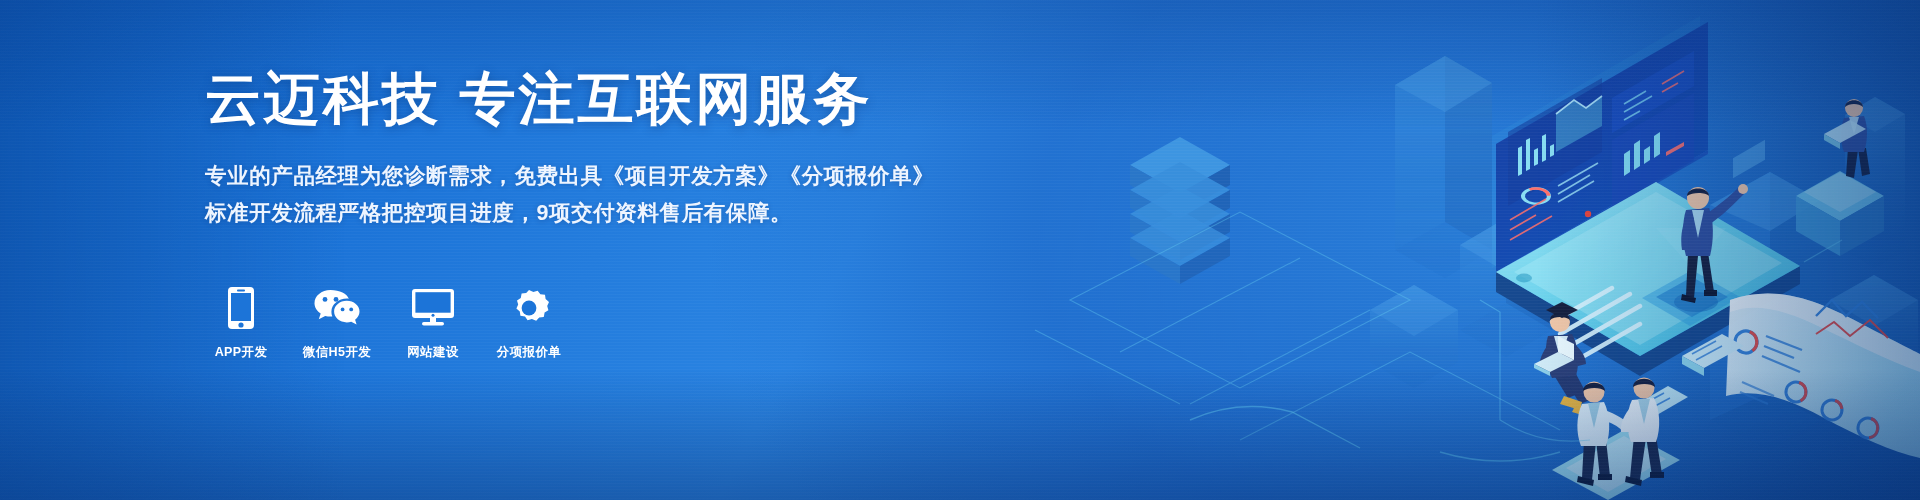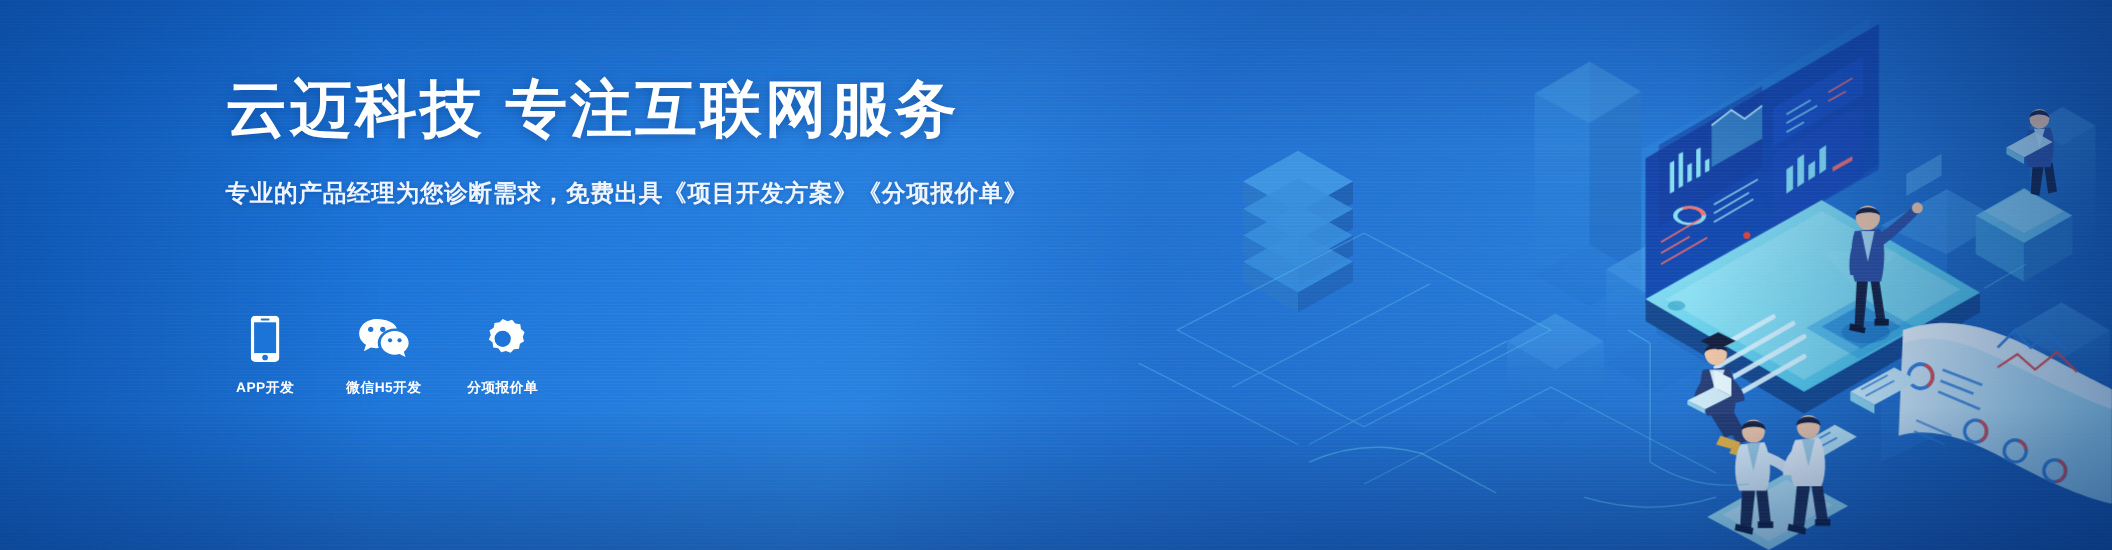--- a/index.html
+++ b/index.html
@@ -62,21 +62,21 @@
     font-weight:700;
     text-shadow:0 1px 5px rgba(3,40,100,0.28);
   }
 
   
   #services {
     position:absolute;
     left:205px; top:286px;
     display:flex;
     align-items:flex-end;
-    gap:36px;
+    gap:24px;
   }
   .service {
     display:flex;
     flex-direction:column;
     align-items:center;
     width:72px;
     cursor:pointer;
   }
   .service .glyph {
     height:44px;
@@ -609,20 +609,21 @@
     </svg>
   </div>
 
   <div id="scanlines"></div>
   <div id="vignette"></div>
 
   <div id="copy">
     <div id="headline">云迈科技 专注互联网服务</div>
     <div id="subcopy">
       <div class="sub-line">专业的产品经理为您诊断需求，免费出具《项目开发方案》《分项报价单》</div>
+      <div class="sub-line">标准开发流程严格把控项目进度，9项交付资料售后有保障。</div>
     </div>
   </div>
 
   <div id="services">
 
     <div class="service">
       <span class="glyph">
         <svg width="26" height="42" viewBox="0 0 26 42">
           <rect x="0" y="0" width="26" height="42" rx="4" fill="#ffffff"></rect>
           <rect x="3" y="6" width="20" height="28" fill="#1c74d8"></rect>
@@ -641,20 +642,32 @@
           <circle cx="12" cy="11.4" r="2.4" fill="#1c74d8"></circle>
           <circle cx="23" cy="11.4" r="2.4" fill="#1c74d8"></circle>
           <path d="M46.5 23.6 C46.5 17.6 40.8 12.8 33.8 12.8 C26.8 12.8 21.1 17.6 21.1 23.6 C21.1 29.6 26.8 34.4 33.8 34.4 C35.3 34.4 36.8 34.2 38.2 33.8 L43.6 36.6 L42.1 31.7 C44.8 29.8 46.5 26.9 46.5 23.6 Z" fill="#ffffff"></path>
           <circle cx="29.6" cy="21.4" r="1.9" fill="#1c74d8"></circle>
           <circle cx="38.2" cy="21.4" r="1.9" fill="#1c74d8"></circle>
         </svg>
       </span>
       <span class="caption">微信H5开发</span>
     </div>
 
+    <div class="service">
+      <span class="glyph">
+        <svg width="42" height="38" viewBox="0 0 42 38">
+          <rect x="0" y="0" width="42" height="29" rx="3" fill="#ffffff"></rect>
+          <rect x="3.4" y="3.2" width="35.2" height="20.5" fill="#1c74d8"></rect>
+          <circle cx="21" cy="26.3" r="1.5" fill="#1c74d8"></circle>
+          <rect x="18" y="29" width="6" height="4" fill="#ffffff"></rect>
+          <rect x="10" y="33" width="22" height="3.6" rx="1.8" fill="#ffffff"></rect>
+        </svg>
+      </span>
+      <span class="caption">网站建设</span>
+    </div>
 
     <div class="service">
       <span class="glyph">
         <svg width="40" height="40" viewBox="0 0 40 40">
           <path d="M20 0 L24.4 2.1 L28.6 0.7 L31.4 4.4 L36 5 L36.6 9.6 L40 12.6 L38.2 16.9 L39.4 21.2 L35.6 23.8 L34.8 28.4 L30.2 29 L27.2 32.4 L22.9 30.6 L18.6 31.8 L16 28 L11.4 27.2 L10.8 22.6 L7.4 19.6 L9.2 15.3 L8 11 L11.8 8.4 L12.6 3.8 L17.2 3.2 Z" fill="#ffffff" transform="translate(0,2) scale(1.0,0.95)"></path>
           <circle cx="20" cy="20" r="7.4" fill="#1c74d8"></circle>
         </svg>
       </span>
       <span class="caption">分项报价单</span>
     </div>

